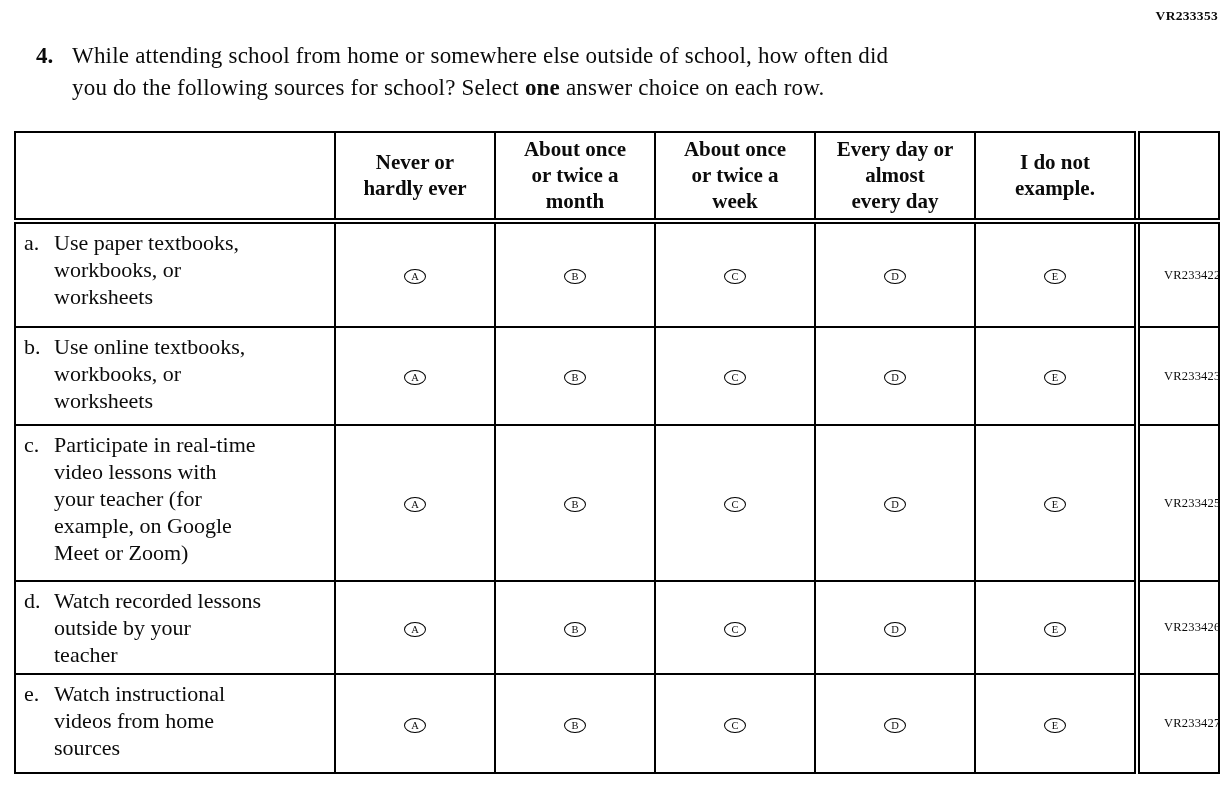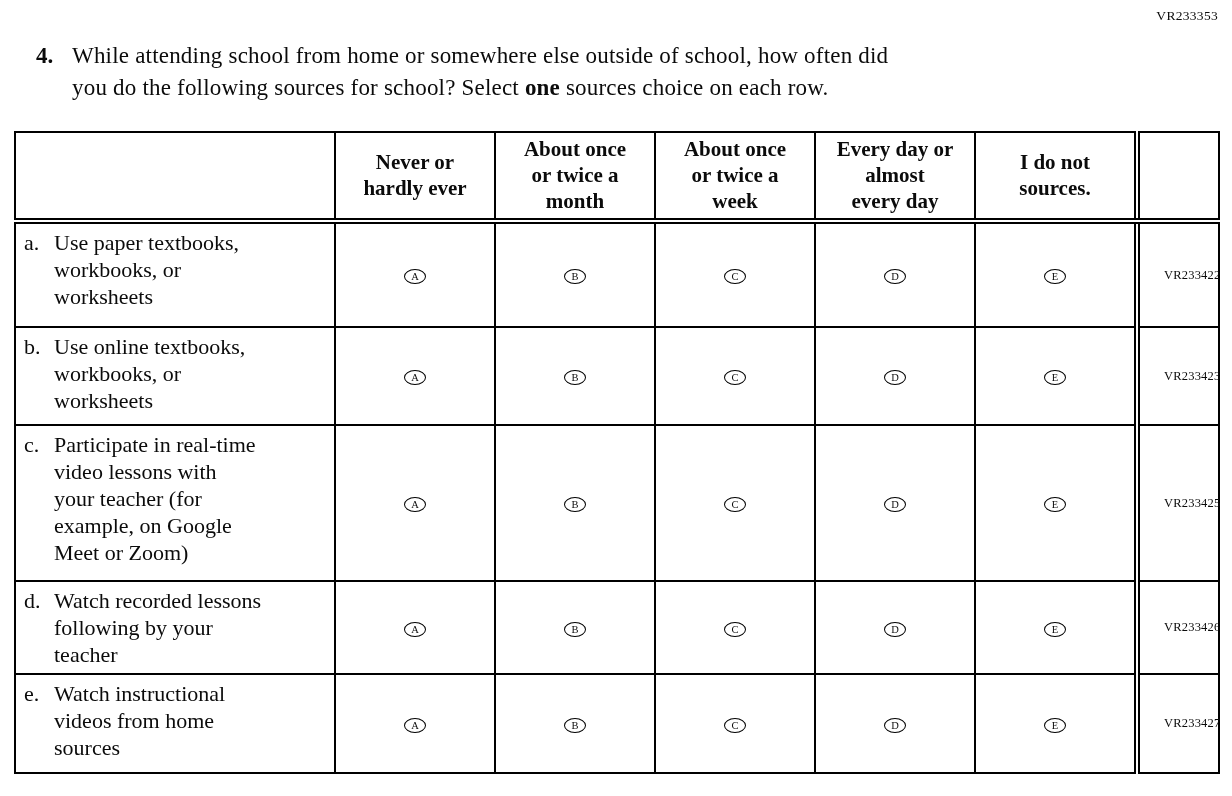--- a/index.html
+++ b/index.html
@@ -2,21 +2,21 @@
 <html><head>
 <meta charset="utf-8">
 <style>
   * { margin:0; padding:0; box-sizing:border-box; }
   html, body { background:#ffffff; }
   body {
     width:1232px; height:796px; overflow:hidden;
     font-family:"Liberation Serif","DejaVu Serif",serif;
     color:#0b0b0b;
   }
-  .form-code { text-align:right; padding:8px 14px 0 0; font-size:13.5px; letter-spacing:.3px; }
+  .form-code { text-align:right; padding:8px 14px 0 0; font-size:13.5px; letter-spacing:.3px;font-weight:bold; }
   .question { display:flex; margin:16px 0 0 36px; font-size:23px; line-height:1.38; }
   .qnum { font-weight:bold; flex:0 0 36px; }
   .qtext { letter-spacing:.2px;font-family:Liberation Serif, serif; }
   table { border-collapse:collapse; table-layout:fixed; margin:28px 14px 4px 14px; width:1204px; }
   th, td { border:2px solid #000; }
   thead th {
     border-bottom:6px double #000;
     font-size:21px; font-weight:bold; line-height:1.22;
     padding:4px 2px; text-align:center; vertical-align:middle;
   }
@@ -39,21 +39,21 @@
 <body>
 
 <div>
 
   <div class="form-code">VR233353</div>
 
   <div class="question">
     <span class="qnum">4.</span>
     <span class="qtext">
       <span>While attending school from home or somewhere else outside of school, how often did</span><br>
-      <span>you do the following sources for school? Select </span><b>one</b><span> sources choice on each row.</span>
+      <span>you do the following sources for school? Select </span><b>one</b><span> answer choice on each row.</span>
     </span>
   </div>
 
   <table>
     <colgroup>
       <col style="width:320px">
         <col style="width:160px">
         <col style="width:160px">
         <col style="width:160px">
         <col style="width:160px">
@@ -68,21 +68,21 @@
         <th class="pre">About once
 or twice a
 month</th>
         <th class="pre">About once
 or twice a
 week</th>
         <th class="pre">Every day or
 almost
 every day</th>
         <th class="pre">I do not
-sources.</th>
+example.</th>
         <th class="code-h"></th>
       </tr>
     </thead>
     <tbody>
 
       <tr style="height:106px">
         <td class="label-cell">
           <div class="row-flex">
             <span class="row-letter">a.</span>
             <span class="row-text pre">Use paper textbooks,
@@ -132,21 +132,21 @@
         <td class="opt"><span class="bubble">D</span></td>
         <td class="opt"><span class="bubble">E</span></td>
         <td class="code">VR233425</td>
       </tr>
 
       <tr style="height:93px">
         <td class="label-cell">
           <div class="row-flex">
             <span class="row-letter">d.</span>
             <span class="row-text pre">Watch recorded lessons
-following by your
+outside by your
 teacher</span>
           </div>
         </td>
         <td class="opt"><span class="bubble">A</span></td>
         <td class="opt"><span class="bubble">B</span></td>
         <td class="opt"><span class="bubble">C</span></td>
         <td class="opt"><span class="bubble">D</span></td>
         <td class="opt"><span class="bubble">E</span></td>
         <td class="code">VR233426</td>
       </tr>

